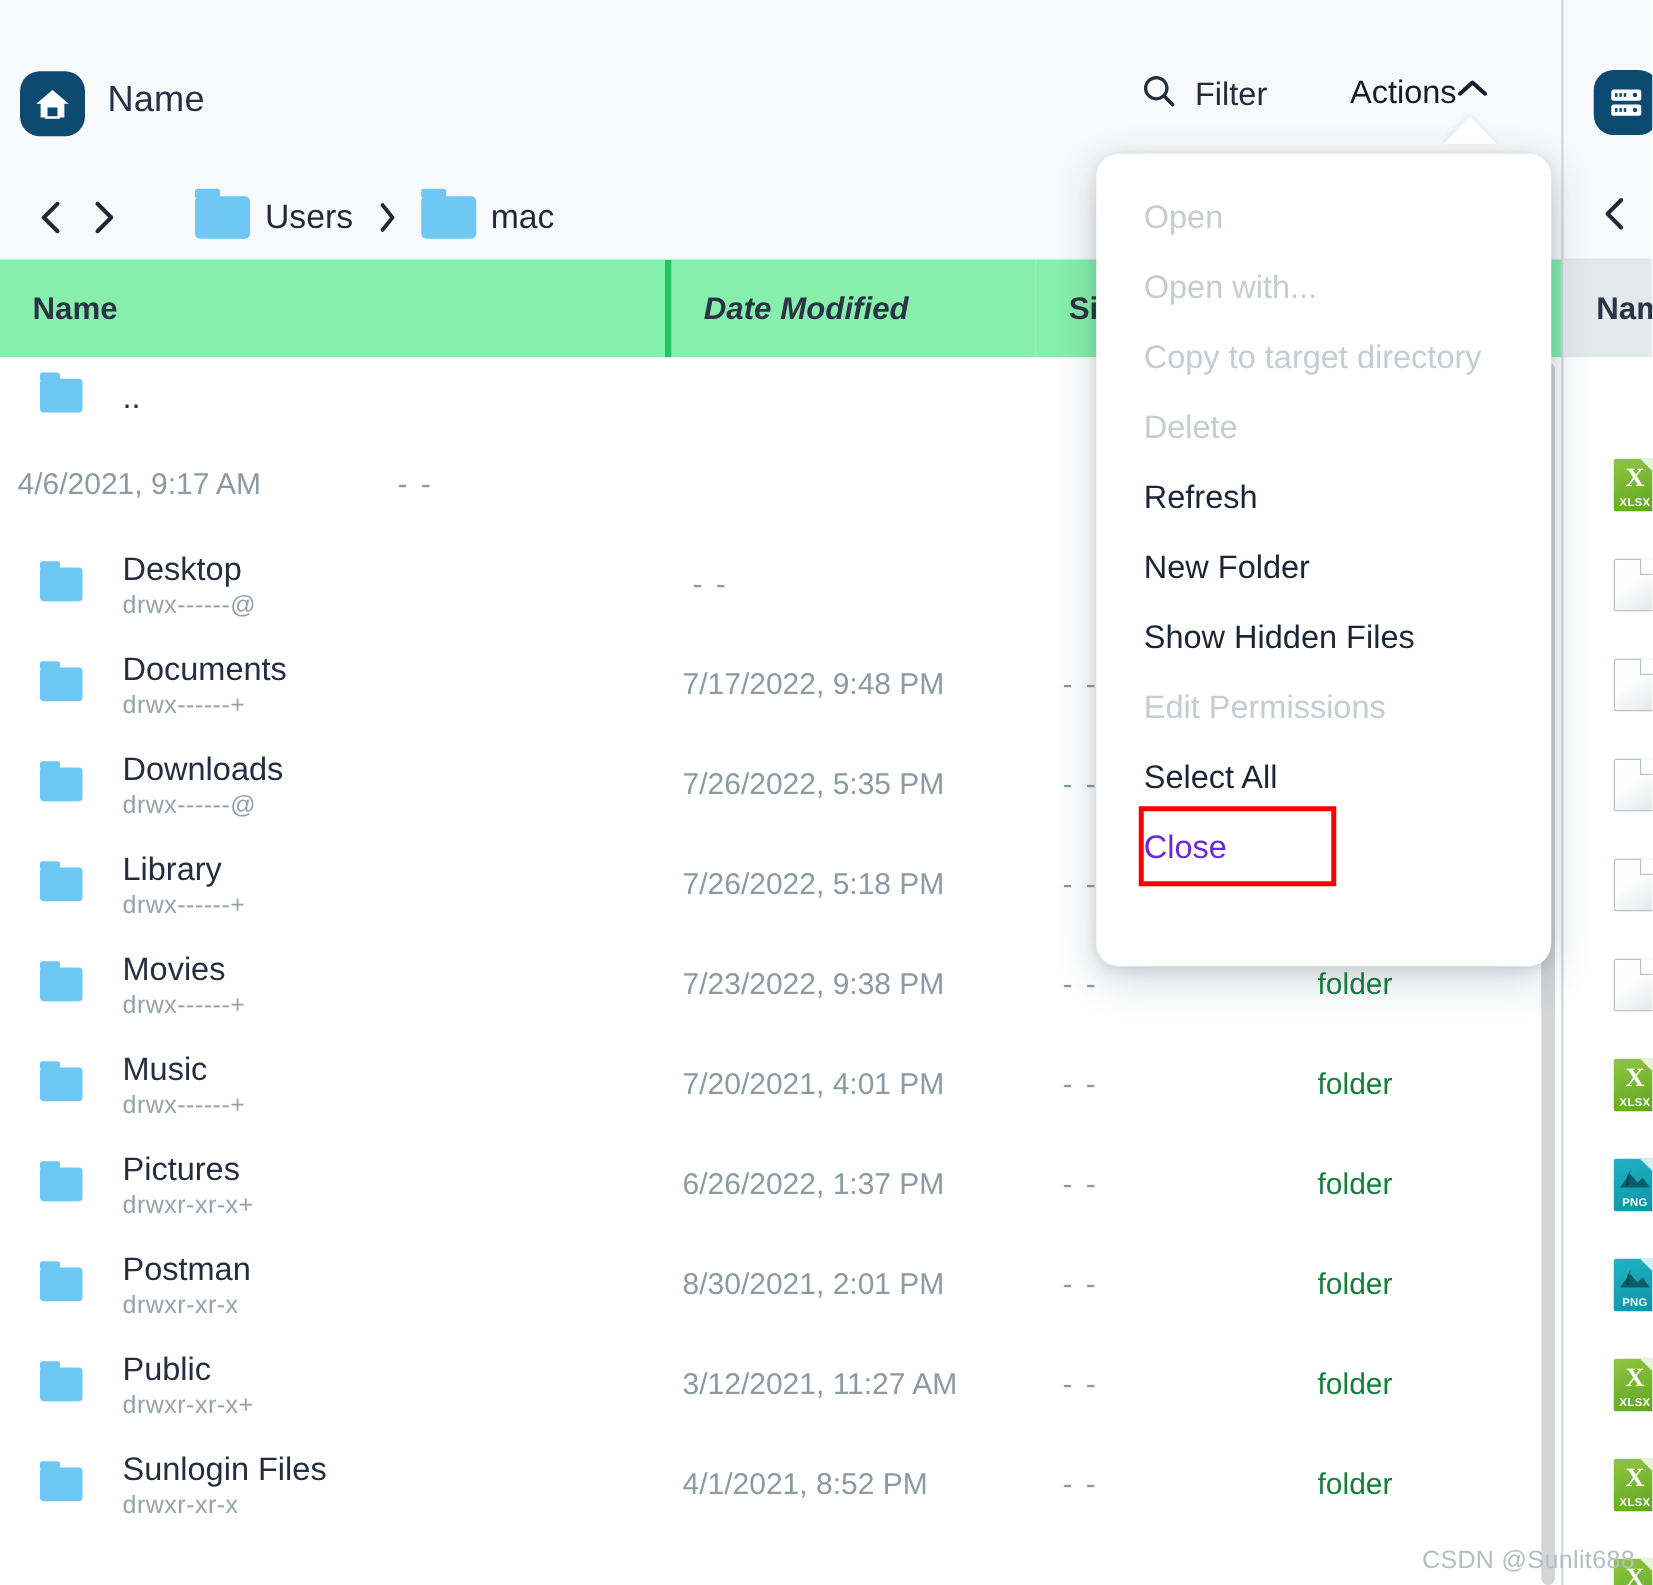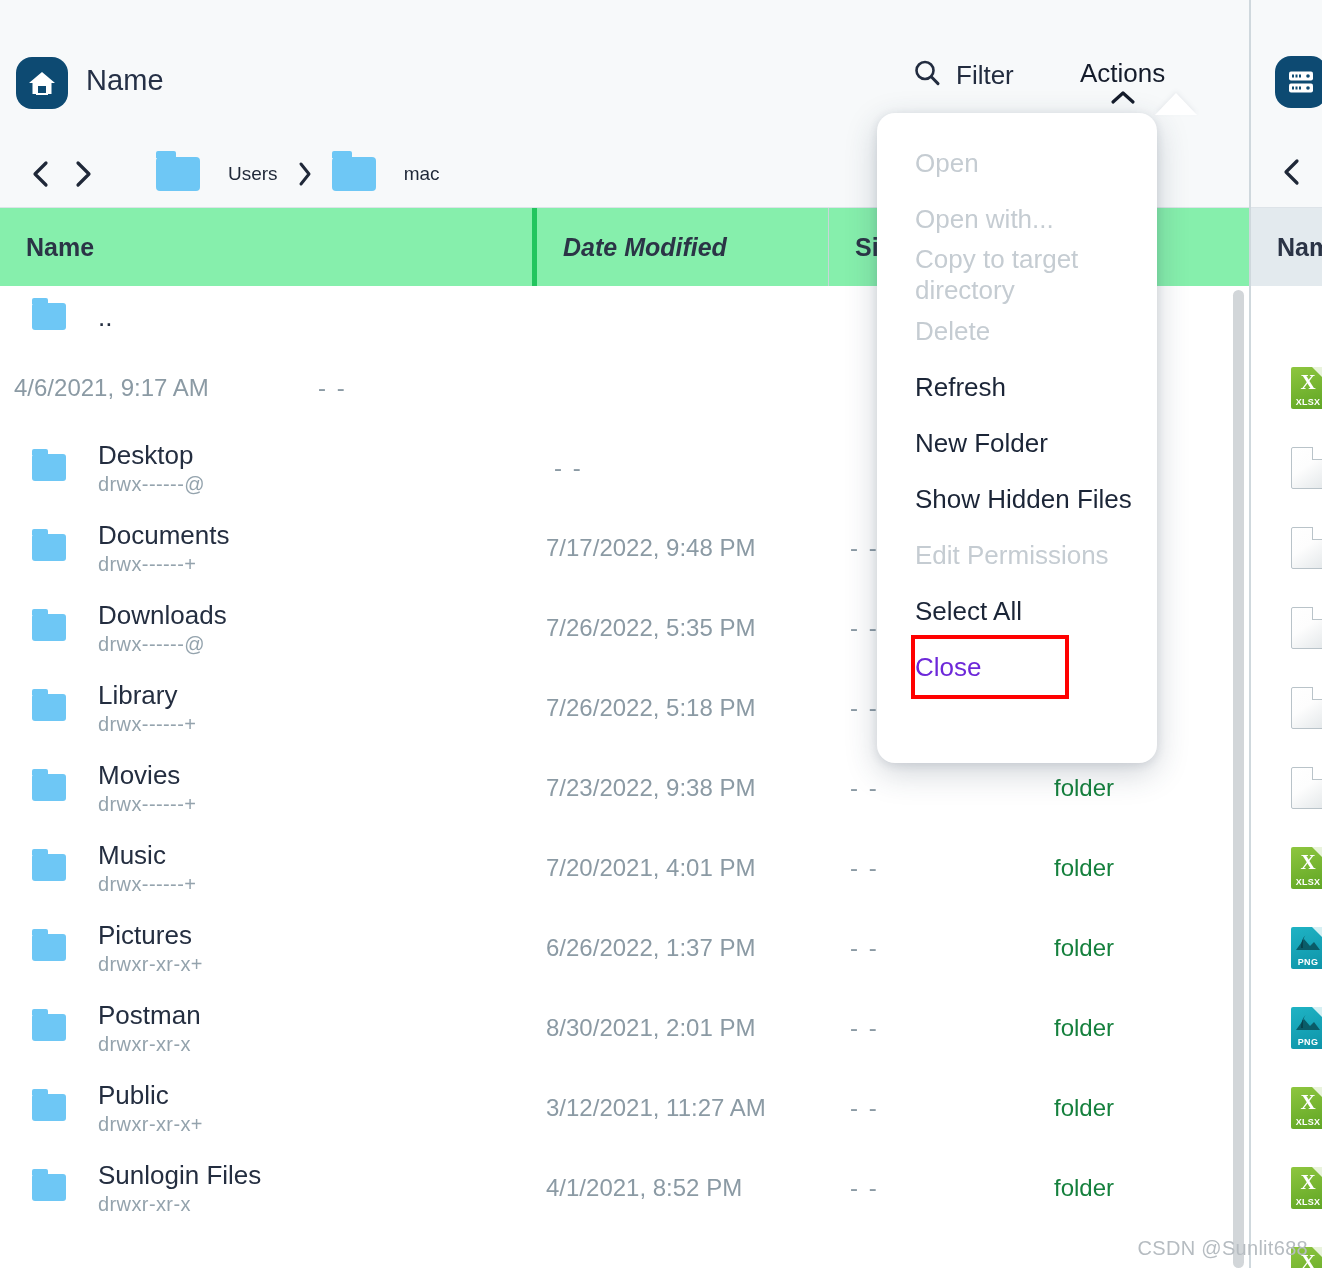--- a/index.html
+++ b/index.html
@@ -42,41 +42,40 @@
   .filter-btn {
     position: absolute; left: 82px; top: 58px;
     display: flex; align-items: center; gap: 14px;
     cursor: pointer;
   }
   .filter-btn .lbl { font-size: 26px; color: #222c3f; }
   .actions-btn {
     position: absolute; left: 250px; top: 58px;
     display: flex; align-items: center; 
     cursor: pointer;
-    flex-direction: column;
   }
   .actions-btn .lbl { font-size: 26px; color: #151c2b; }
 
   
   .crumbbar {
     position: relative;
     height: 68px;
     background: #f7f9fa;
     display: flex; align-items: center;
     border-bottom: 1px solid #dde3e8;
   }
   .navchev {
     width: 42px; height: 42px;
     display: flex; align-items: center; justify-content: center;
     cursor: pointer;
   }
   .navchev:first-child { margin-left: 20px; }
   .crumbs { display: flex; align-items: center; margin-left: 52px; gap: 0; }
   .crumb { display: flex; align-items: center; gap: 12px; cursor: pointer; }
-  .crumb .nm { font-size: 19px; color: #1f2838; margin-left: 16px; }
+  .crumb .nm { font-size: 27px; color: #1f2838; }
   .crumb-sep { margin: 0 18px; display: flex; align-items: center; }
 
   
   .folder {
     position: relative; display: inline-block;
     width: 34px; height: 27px;
     background: #6ec7f5; border-radius: 3px;
     flex: 0 0 auto;
   }
   .folder::before {
@@ -194,22 +193,22 @@
   }
   .ft-x {
     position: absolute; left: 0; right: 0; top: 5px;
     text-align: center; font-size: 21px; font-weight: bold;
     color: #ffffff; line-height: 1; font-family: "Liberation Serif", serif;
   }
   .ft-img { position: absolute; left: 3px; right: 3px; top: 5px; height: 20px; }
 
   
   .menu {
-    position: absolute; left: 877px; top: 113px;
-    width: 280px; height: 650px;
+    position: absolute; left: 877px; top: 123px;
+    width: 364px; height: 650px;
     background: #ffffff;
     border-radius: 18px;
     box-shadow: 0 10px 32px rgba(40,60,80,.22), 0 2px 10px rgba(40,60,80,.12);
     padding: 22px 0 30px 0;
     z-index: 20;
   }
   .menu-arrow {
     position: absolute; left: 1155px; top: 93px;
     width: 0; height: 0;
     border-left: 21px solid transparent;

